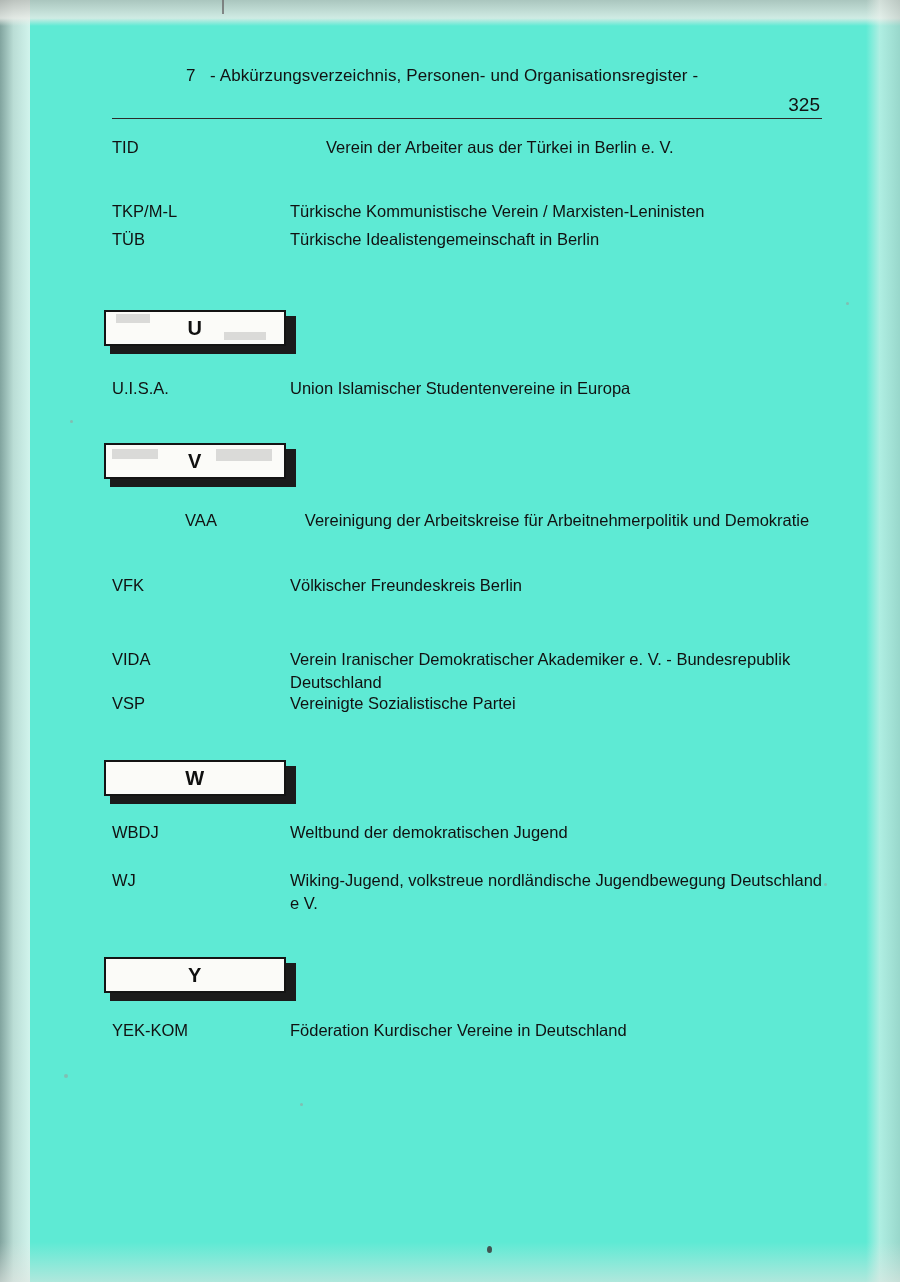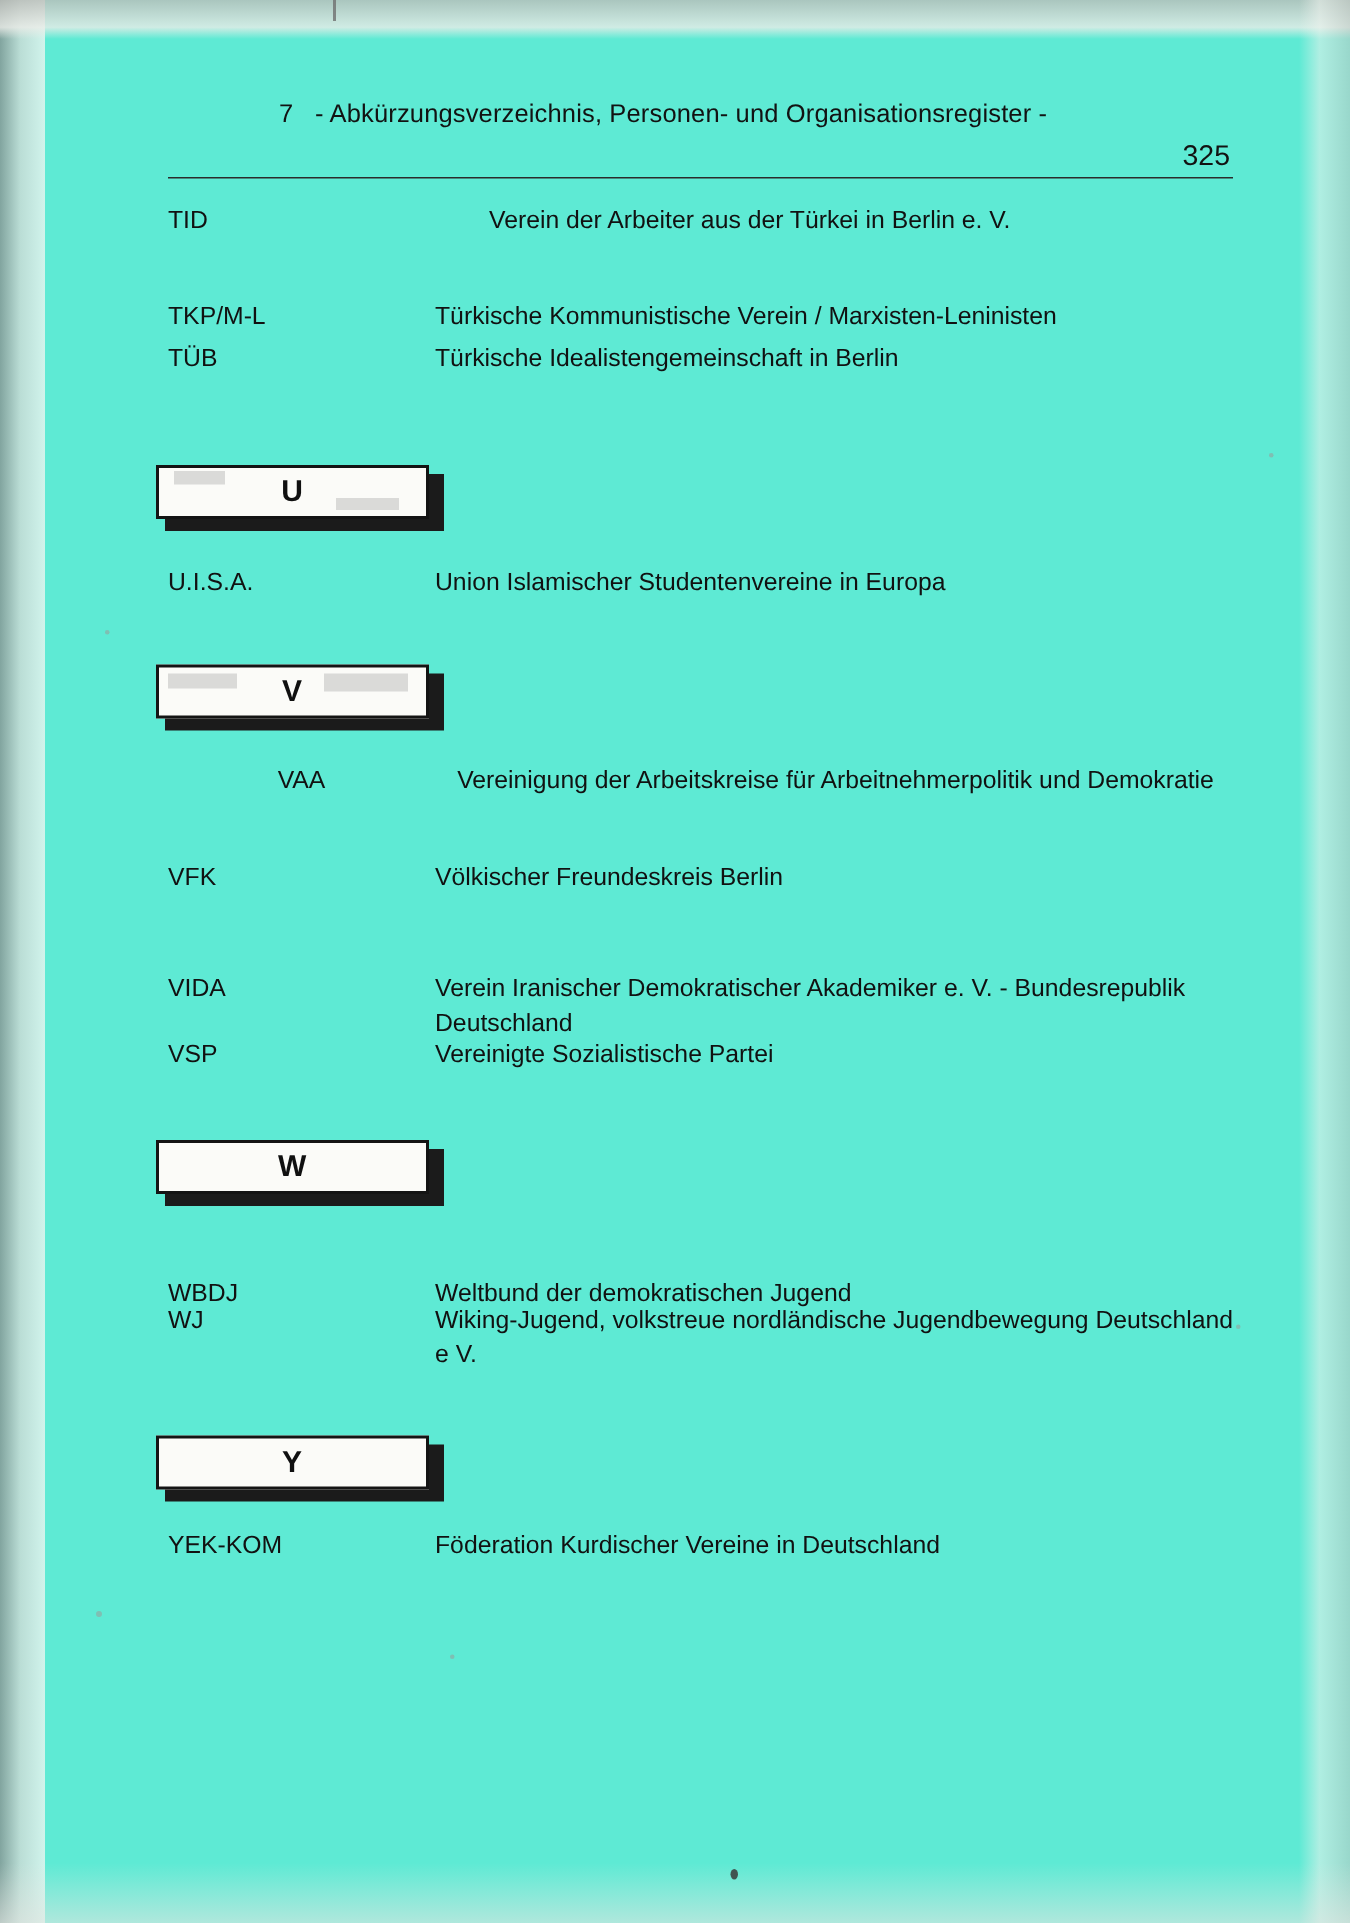--- a/index.html
+++ b/index.html
@@ -251,21 +251,21 @@
       <div class="entry-desc">Vereinigte Sozialistische Partei</div>
     </div>
 
     <div class="letter-plate" style="top:760px;">
       <div class="plate-shadow"></div>
       <div class="plate-box">
         <span class="plate-letter">W</span>
       </div>
     </div>
 
-    <div class="entry" style="top:851px;align-items:center;">
+    <div class="entry" style="top:821px;align-items:center;">
       <div class="entry-abbr">WBDJ</div>
       <div class="entry-desc">Weltbund der demokratischen Jugend</div>
     </div>
     <div class="entry" style="top:869px;">
       <div class="entry-abbr">WJ</div>
       <div class="entry-desc">Wiking-Jugend, volkstreue nordländische Jugendbewegung Deutschland e V.</div>
     </div>
 
     <div class="letter-plate" style="top:957px;">
       <div class="plate-shadow"></div>

